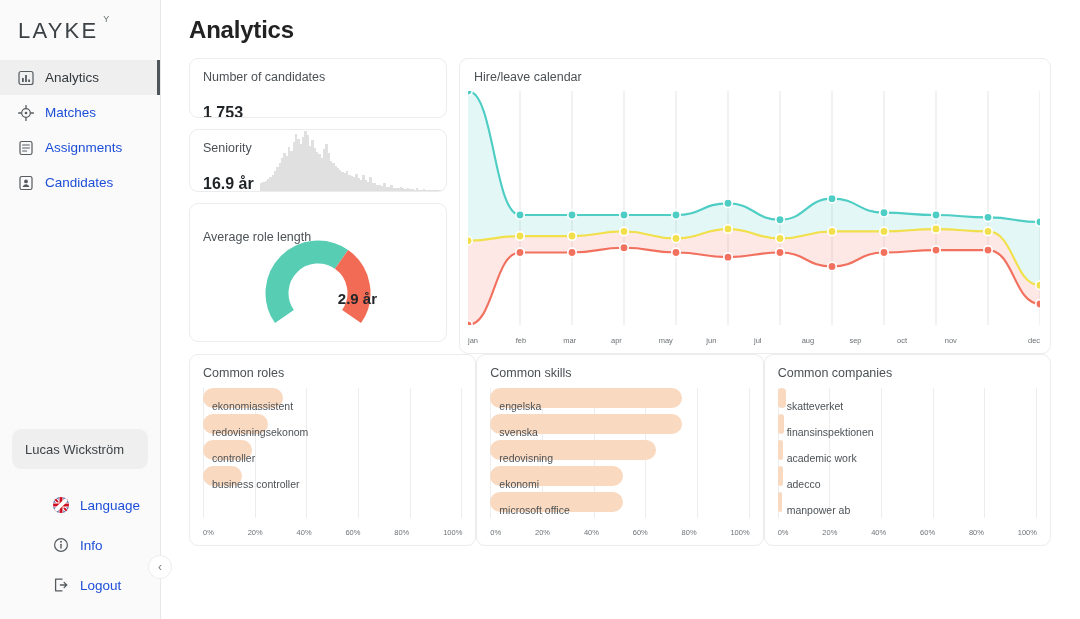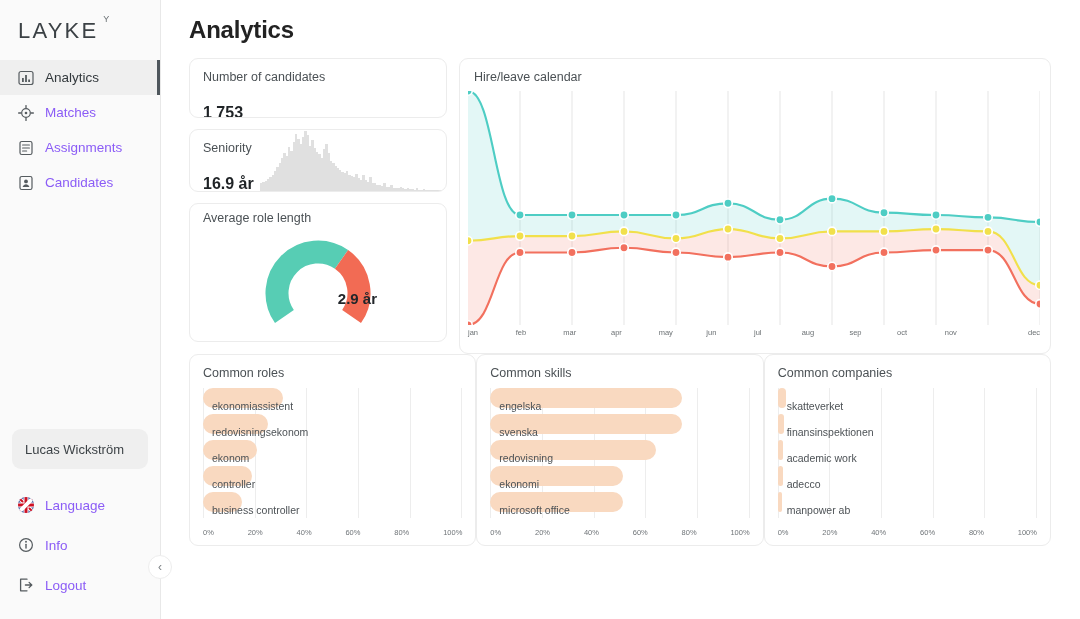--- a/index.html
+++ b/index.html
@@ -26,21 +26,21 @@
     color: #3b4145; display: inline-block; position: relative;
   }
   .logo .tm {
     position: absolute; top: -4px; right: -11px;
     font-size: 9px; letter-spacing: 0; color: #6b7175;
   }
   .nav { margin-top: 2px; }
   .nav-item {
     display: flex; align-items: center; gap: 11px;
     height: 35px; padding-left: 18px;
-    font-size: 13.5px; color: #8b5cf6; cursor: pointer;
+    font-size: 13.5px; color: #1d4ed8; cursor: pointer;
     position: relative;
   }
   .nav-item.active { background: #efefef; color: #33393d; }
   .nav-item.active::after {
     content: ""; position: absolute; right: 0; top: 0;
     width: 3px; height: 100%; background: #4e565c;
   }
   .nav-icon { width: 16px; height: 16px; display: block; flex: 0 0 16px; }
 
   .spacer { flex: 1 1 auto; }
@@ -48,21 +48,21 @@
   .user-chip {
     margin: 0 12px 16px 12px;
     background: #efefef;
     border-radius: 9px;
     height: 40px;
     display: flex; align-items: center;
     padding-left: 13px;
     font-size: 13px; color: #3d4347;
     cursor: pointer;
   }
-  .bottom-nav { padding-bottom: 14px; }
+  .bottom-nav { padding-bottom: 14px; padding-left: 35px; }
   .bottom-nav .nav-item { height: 40px; }
 
   .flag {
     width: 16px; height: 16px; border-radius: 50%;
     background: #2a3f8f; position: relative; overflow: hidden;
     flex: 0 0 16px;
   }
   .flag::before, .flag::after {
     content: ""; position: absolute; left: 50%; top: 50%;
     background: #ffffff;
@@ -99,31 +99,31 @@
   .row-top { display: flex; gap: 12px; }
   .col-left { width: 258px; flex: 0 0 258px; display: flex; flex-direction: column; gap: 11px; }
 
   .kpi-card { height: 60px; padding: 11px 13px 0 13px; position: relative; overflow: hidden; }
   .kpi-value { font-size: 16px; font-weight: bold; color: #1f2326; margin-top: 20px; }
 
   .hist-card { height: 63px; padding: 11px 13px 0 13px; position: relative; overflow: hidden; }
   .hist { position: absolute; right: 0; bottom: 0; width: 186px; height: 60px; display: flex; align-items: flex-end; gap: 0px; }
   .hist span { flex: 1 1 auto; background: #e0e0e0; }
 
-  .gauge-card { height: 139px; padding: 7px 13px 0 13px; position: relative; }
+  .gauge-card { height: 139px; padding: 26px 13px 0 13px; position: relative; }
   .gauge-wrap { position: absolute; left: 50%; top: 30px; transform: translateX(-50%); width: 118px; height: 105px; }
   .gauge-label {
     position: absolute; left: 0; right: 0; top: 56px; text-align: right;
     font-size: 15px; font-weight: bold; color: #22262a;
   }
 
   .chart-card { flex: 1 1 auto; height: 296px; padding: 11px 15px 0 14px; position: relative; }
   .line-area { position: absolute; left: 8px; right: 10px; top: 32px; bottom: 28px; }
   .line-area svg { width: 100%; height: 100%; display: block; }
-  .xlabels { position: absolute; left: 8px; right: 10px; bottom: 16px; display: flex; }
+  .xlabels { position: absolute; left: 8px; right: 10px; bottom: 8px; display: flex; }
   .xlabels span { flex: 1 1 0; font-size: 7.5px; color: #6c7174; text-align: left; }
 
   .row-bottom { display: flex; gap: 0; }
   .bar-card { flex: 1 1 0; height: 192px; padding: 11px 13px 0 13px; position: relative; }
   .bars { position: absolute; left: 13px; right: 13px; top: 33px; bottom: 27px; }
   .grid { position: absolute; inset: 0; display: flex; justify-content: space-between; }
   .grid i { width: 1px; background: #ededed; display: block; }
   .bar-row { position: relative; height: 20px; margin-bottom: 6px; }
   .bar-fill {
     position: absolute; left: 0; top: 0; height: 20px;
@@ -439,24 +439,20 @@
           <div id="bars-roles">
               <div class="bar-row">
                 <div class="bar-fill" style="width: 31%;"></div>
                 <div class="bar-label">ekonomiassistent</div>
               </div>
               <div class="bar-row">
                 <div class="bar-fill" style="width: 25%;"></div>
                 <div class="bar-label">redovisningsekonom</div>
               </div>
               <div class="bar-row">
-                <div class="bar-fill" style="width: 21%;"></div>
-                <div class="bar-label">ekonom</div>
-              </div>
-              <div class="bar-row">
                 <div class="bar-fill" style="width: 19%;"></div>
                 <div class="bar-label">controller</div>
               </div>
               <div class="bar-row">
                 <div class="bar-fill" style="width: 15%;"></div>
                 <div class="bar-label">business controller</div>
               </div>
             </div>
         </div>
         <div class="bar-axis" id="axis-roles">

